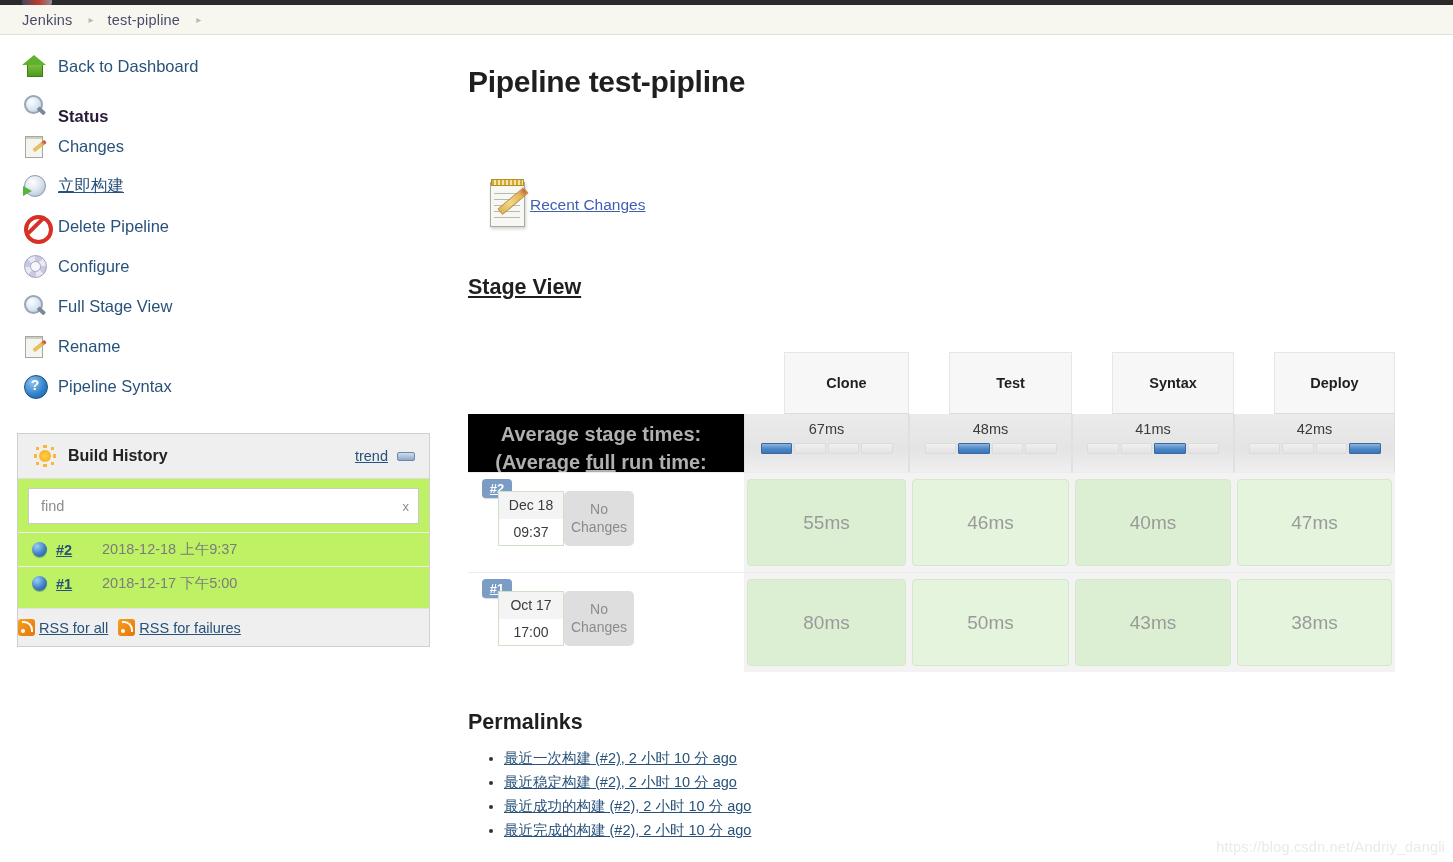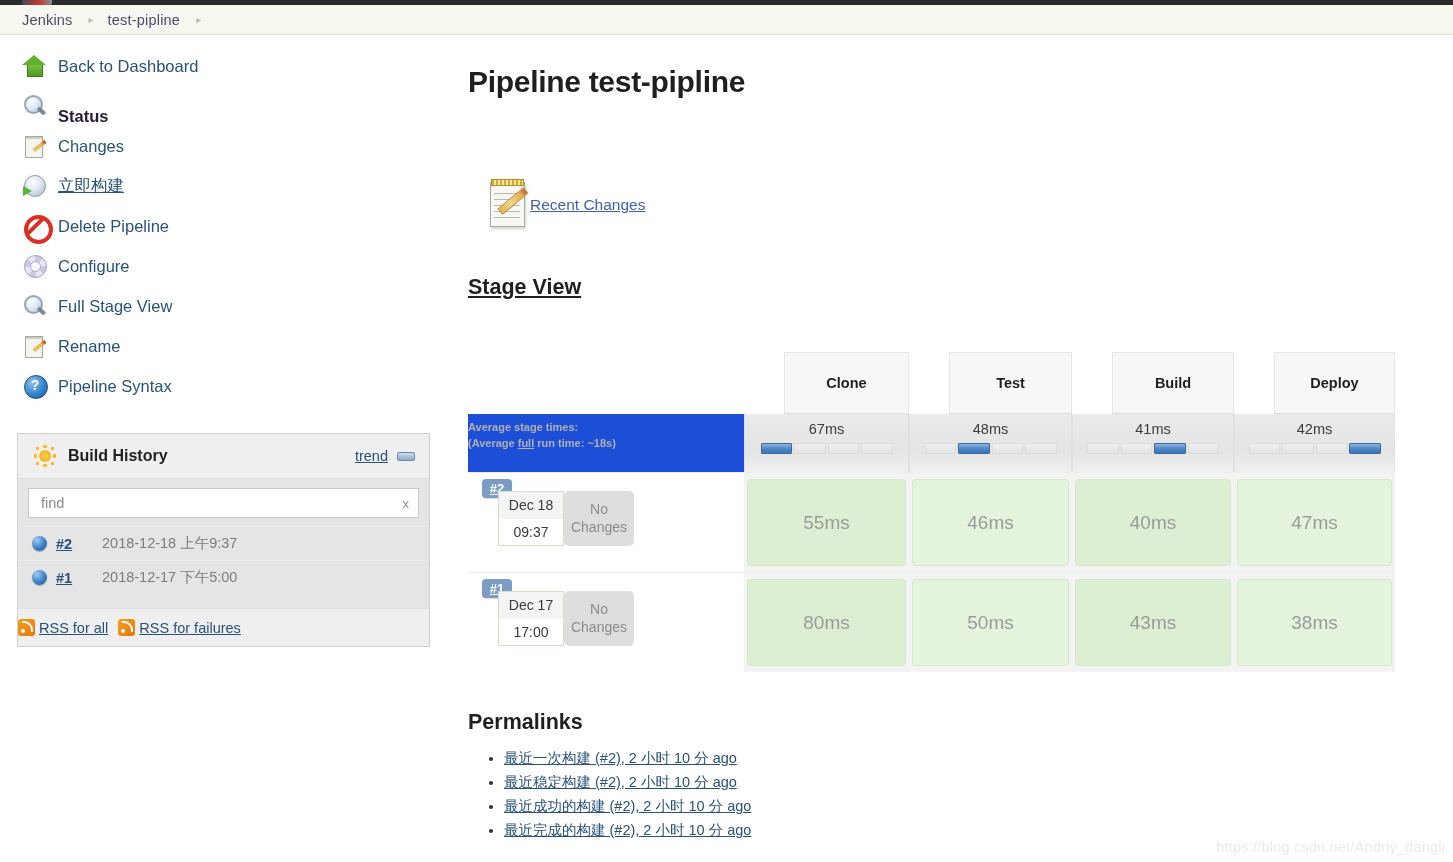--- a/index.html
+++ b/index.html
@@ -143,21 +143,21 @@
     width: 26px; height: 26px; line-height: 25px; text-align: center;
     color: #fff; font-size: 14px; font-weight: bold;
     font-family: "Liberation Sans", sans-serif;
   }
 
   
   #build-history {
     position: absolute; left: 17px; top: 433px;
     width: 413px; height: 214px;
     border: 1px solid #cfcfcf;
-    background: #e5e5e5;
+    background: #bef264;
   }
   #bh-head {
     height: 45px; background: #efefef;
     border-bottom: 1px solid #dcdcdc;
     display: flex; align-items: center; padding: 0 14px 0 16px;
   }
   .ico-sun { position: relative; width: 22px; height: 22px; flex: 0 0 22px; }
   .ico-sun::before {
     content: ""; position: absolute; left: 5px; top: 5px;
     width: 12px; height: 12px; border-radius: 50%;
@@ -184,21 +184,21 @@
     font-size: 14.5px; color: #28527a; text-decoration: underline;
     margin-right: 9px;
   }
   #bh-collapse {
     width: 18px; height: 9px; border: 1px solid #6a88b0;
     background: linear-gradient(180deg,#cfdcec,#8fa9c6);
     border-radius: 2px;
   }
   #bh-find-wrap { padding: 9px 10px 8px 10px; }
   #bh-find {
-    width: 100%; height: 30px;
+    width: 100%; height: 36px;
     border: 1px solid #c9c9c9; background: #fff;
     display: flex; align-items: center;
     padding: 0 9px 0 10px;
   }
   #bh-find-input {
     flex: 1; border: 0; outline: 0; background: transparent;
     font-family: "Liberation Sans", sans-serif;
     font-size: 14.5px; color: #555;
   }
   #bh-find-input::placeholder { color: #8d8d8d; }
@@ -298,22 +298,22 @@
     width: 927px;
   }
   .sv-head-blank { background: #fff; height: 62px; }
   .sv-head {
     height: 62px; background: #f7f7f7;
     border: 1px solid #e6e6e6; border-bottom: 1px solid #ddd;
     display: flex; align-items: center; justify-content: center;
     font-size: 14.5px; font-weight: bold; color: #1f1f1f; margin-left: 40px;
   }
   .sv-avg-label {
-    background: #1d4ed8; padding: 6px 10px 0 0;
-    text-align: left; font-size: 11px; color: #b0b0b0;
+    background: #000000; padding: 6px 10px 0 0;
+    text-align: center; font-size: 20px; color: #b0b0b0;
     font-weight: bold; line-height: 1.42;
     height: 58px;
   }
   .sv-avg-label u { text-decoration: underline; margin-top: 11px; }
   .sv-avg-cell {
     height: 58px;
     background: linear-gradient(180deg,#ebebeb 0%, #e4e4e4 62%, #efefef 100%);
     border-left: 1px solid #e0e0e0; border-right: 1px solid #e0e0e0;
     display: flex; flex-direction: column; align-items: center;
     padding-top: 7px;
@@ -505,21 +505,21 @@
 
   <h2 class="sec-h">Stage View</h2>
 </div>
 
 <div id="stage-view">
   <div id="sv-grid">
 
     <div class="sv-head-blank"></div>
     <div class="sv-head">Clone</div>
     <div class="sv-head">Test</div>
-    <div class="sv-head">Build</div>
+    <div class="sv-head">Syntax</div>
     <div class="sv-head">Deploy</div>
 
     <div class="sv-avg-label">
       <div>Average stage times:</div>
       <div><span>(Average </span><u>full</u><span> run time: ~18s)</span></div>
     </div>
     <div class="sv-avg-cell">
       <span class="sv-avg-time">67ms</span>
       <span class="sv-bar">
         <span class="sv-seg on"></span>
@@ -576,21 +576,21 @@
       <span class="stage-box shade-a">40ms</span>
     </div>
     <div class="sv-stagecell">
       <span class="stage-box shade-b">47ms</span>
     </div>
 
     <div class="sv-buildcell">
       <span class="build-badge">#1</span>
       <span class="build-meta">
         <span class="bm-date">
-          <span class="bm-day">Dec 17</span>
+          <span class="bm-day">Oct 17</span>
           <span class="bm-time">17:00</span>
         </span>
         <span class="bm-nochanges">No Changes</span>
       </span>
     </div>
     <div class="sv-stagecell first">
       <span class="stage-box shade-a">80ms</span>
     </div>
     <div class="sv-stagecell">
       <span class="stage-box shade-b">50ms</span>

